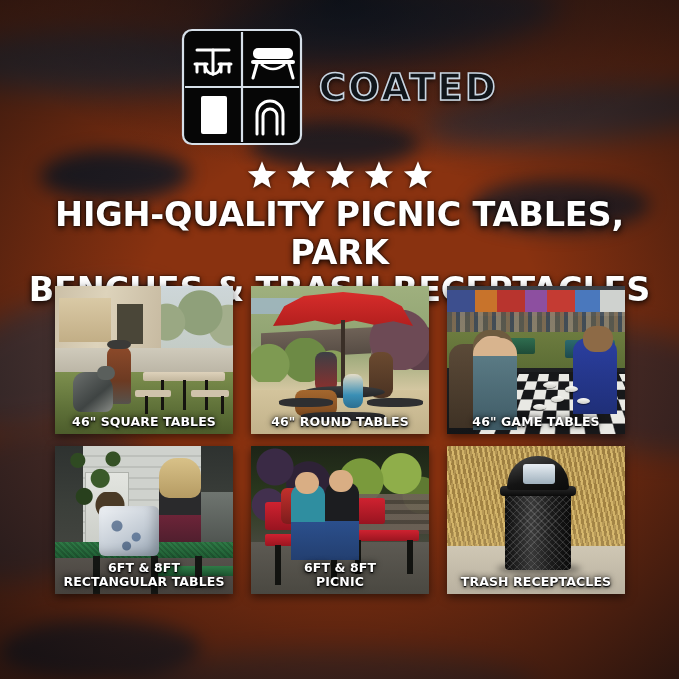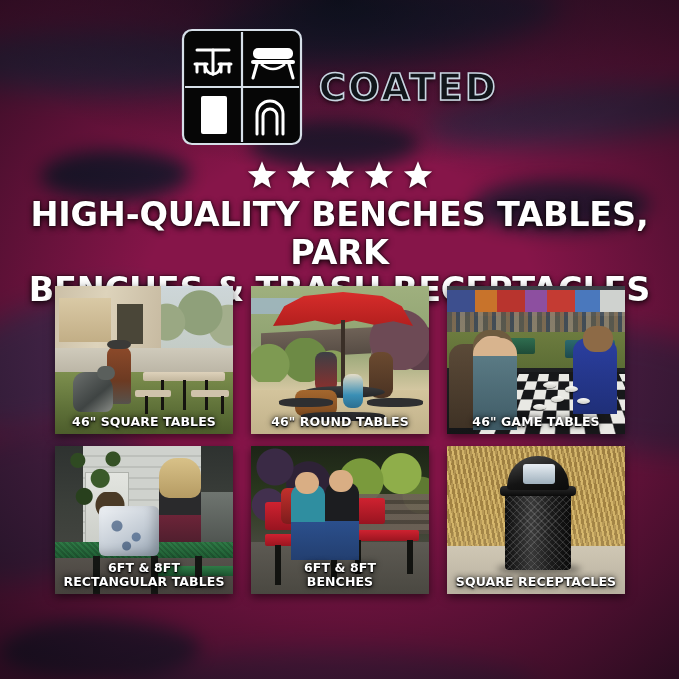--- a/index.html
+++ b/index.html
@@ -1,20 +1,20 @@
 <!DOCTYPE html>
 <html><head>
 <meta charset="utf-8">
 <style>
   html,body{margin:0;padding:0;background:#06101c;}
   body{width:679px;height:679px;overflow:hidden;
        font-family:"Liberation Sans",sans-serif;}
 
   #ad{position:relative;width:679px;height:679px;overflow:hidden;
-      background:#be185d;}
+      background:#c2410c;}
 
   
   .bg{position:absolute;inset:0;overflow:hidden;}
   .bg-base{position:absolute;inset:-10%;
       background:
         radial-gradient(ellipse 55% 40% at 18% 12%, #16354f 0%, rgba(16,53,79,0) 62%),
         radial-gradient(ellipse 50% 35% at 82% 20%, #13314a 0%, rgba(19,49,74,0) 60%),
         radial-gradient(ellipse 60% 45% at 12% 62%, #1a4straw 0%, rgba(0,0,0,0) 60%),
         radial-gradient(ellipse 55% 40% at 8% 60%, #1b4363 0%, rgba(27,67,99,0) 60%),
         radial-gradient(ellipse 45% 30% at 95% 70%, #14364f 0%, rgba(20,54,79,0) 60%),
@@ -337,21 +337,21 @@
       </svg>
     <svg class="star" viewBox="0 0 24 24">
         <path fill="currentColor" d="M12 .9l3.1 7.6 8.2.6-6.3 5.3 2 8-7-4.4-7 4.4 2-8L.7 9.1l8.2-.6z"></path>
       </svg>
     <svg class="star" viewBox="0 0 24 24">
         <path fill="currentColor" d="M12 .9l3.1 7.6 8.2.6-6.3 5.3 2 8-7-4.4-7 4.4 2-8L.7 9.1l8.2-.6z"></path>
       </svg>
   </div>
 
   <div class="headline">
-    <span>HIGH-QUALITY BENCHES TABLES, PARK</span>
+    <span>HIGH-QUALITY PICNIC TABLES, PARK</span>
     <span class="hl2">BENCHES &amp; TRASH RECEPTACLES</span>
   </div>
 
   <div class="grid">
 
     <div class="tile">
       <div class="scene">
         <div class="p t1sky"></div>
         <div class="p t1trees"></div>
         <div class="p t1house"></div>
@@ -471,35 +471,35 @@
         <div class="p t5leg" style="left:24px;top:99px;height:40px;"></div>
         <div class="p t5leg" style="left:80px;top:99px;height:40px;"></div>
         <div class="p t5pack"></div>
         <div class="p t5boyA"></div>
         <div class="p t5boyB"></div>
         <div class="p t5headA"></div>
         <div class="p t5headB"></div>
       </div>
       <div class="cap">
         <span>6FT &amp; 8FT</span>
-        <span class="l2">BENCHES</span>
+        <span class="l2">PICNIC</span>
       </div>
     </div>
 
     <div class="tile">
       <div class="scene">
         <div class="p t6bg"></div>
         <div class="p t6grass"></div>
         <div class="p t6walk"></div>
         <div class="p t6shadow"></div>
         <div class="p t6can"></div>
         <div class="p t6mesh"></div>
         <div class="p t6rim"></div>
         <div class="p t6dome"></div>
         <div class="p t6slot"></div>
       </div>
       <div class="cap">
-        <span class="l2">SQUARE RECEPTACLES</span>
+        <span class="l2">TRASH RECEPTACLES</span>
       </div>
     </div>
 
   </div>
 </div>
 
 </body></html>

